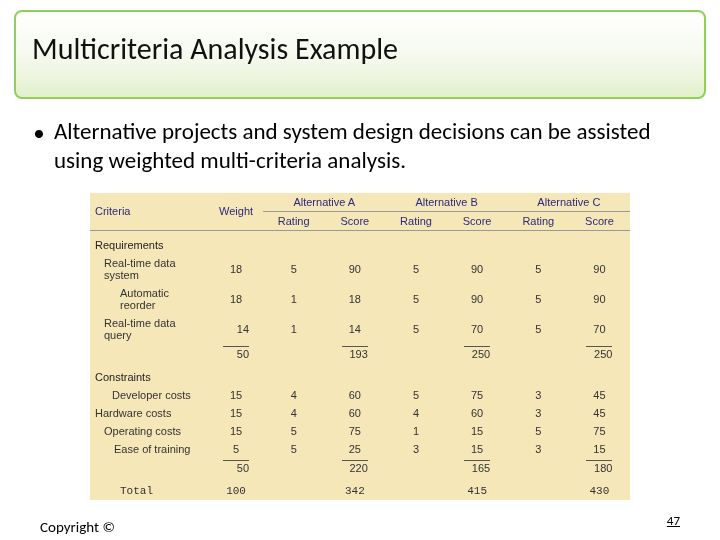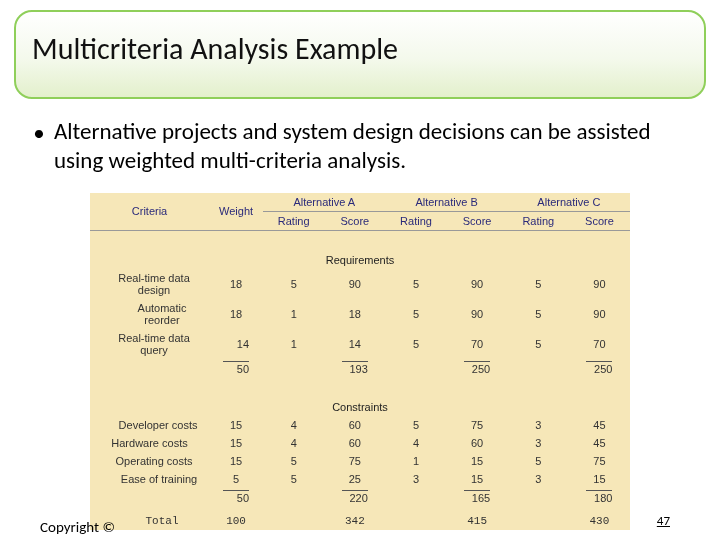--- a/index.html
+++ b/index.html
@@ -7,21 +7,21 @@
     width: 720px;
     height: 540px;
     background: #fff;
     font-family: Calibri, Arial, sans-serif;
     position: relative;
     overflow: hidden;
   }
   .title-box {
     margin: 10px 14px 0 14px;
     border: 2px solid #8fcf5a;
-    border-radius: 18px;
+    border-radius: 8px;
     padding: 18px 16px 30px 16px;
     background: linear-gradient(to bottom, #ffffff 0%, #f4f9ec 55%, #e3f0cc 100%);
   }
   .title-box h1 {
     font-size: 30px;
     font-weight: 400;
     color: #111;
   }
   .bullet-block {
     margin: 18px 30px 0 30px;
@@ -44,45 +44,45 @@
     margin: 18px auto 0 auto;
     width: 540px;
     background: #f6e7b8;
     font-family: Arial, Helvetica, sans-serif;
     font-size: 11px;
     color: #333;
   }
   table { width: 100%; border-collapse: collapse; }
   th, td { padding: 3px 5px; text-align: center; }
   th { font-weight: 400; color: #2a2a7a; border-bottom: 1px solid #999; }
-  .left { text-align: center; }
+  .left { text-align: left; }
   .col-criteria { width: 22%; }
   .col-weight { width: 10%; }
   .col-rs { width: 11.3%; }
-  .section-head td { font-style: normal; color: #222; padding-top: 23px; }
+  .section-head td { font-style: normal; color: #222; padding-top: 8px; }
   .mono { font-variant-numeric: tabular-nums; }
   .sum-row td { padding-top: 2px; }
   .sum-cell {
     border-top: 1px solid #555;
     display: inline-block;
     min-width: 26px;
     text-align: right;
     padding-top: 1px;
   }
   .total-row td { padding-top: 8px; font-family: Liberation Mono, monospace; }
   .footer-left {
     position: absolute;
     left: 40px;
     bottom: 4px;
     font-size: 15px;
     color: #000;
   }
   .footer-right {
     position: absolute;
-    right: 50px;
+    right: 40px;
     bottom: 12px;
     font-size: 13px;
     color: #000;
     text-decoration: underline;
   }
 </style>
 </head>
 <body>
 
 <div class="title-box">
@@ -124,21 +124,21 @@
         <th>Rating</th>
         <th>Score</th>
       </tr>
     </thead>
     <tbody>
 
       <tr class="section-head">
         <td class="left" colspan="8">Requirements</td>
       </tr>
       <tr>
-        <td class="left" style="padding-left:14px">Real-time data design</td>
+        <td class="left" style="padding-left:14px">Real-time data system</td>
         <td class="mono">18</td>
         <td class="mono">5</td>
         <td class="mono">90</td>
         <td class="mono">5</td>
         <td class="mono">90</td>
         <td class="mono">5</td>
         <td class="mono">90</td>
       </tr>
       <tr>
         <td class="left" style="padding-left:30px">Automatic reorder</td>

